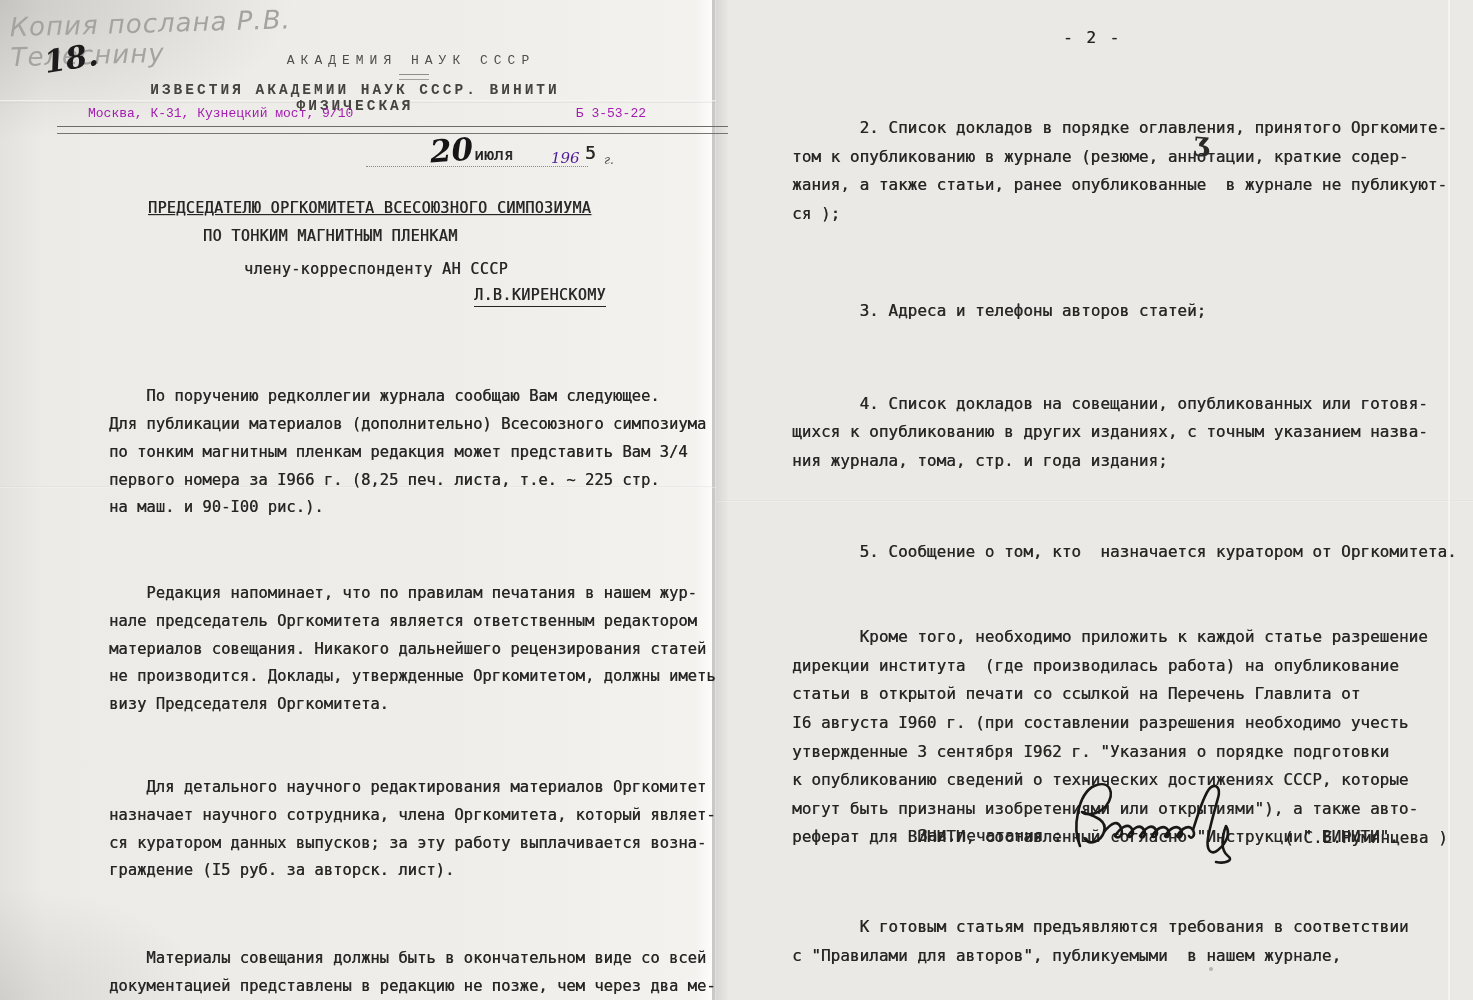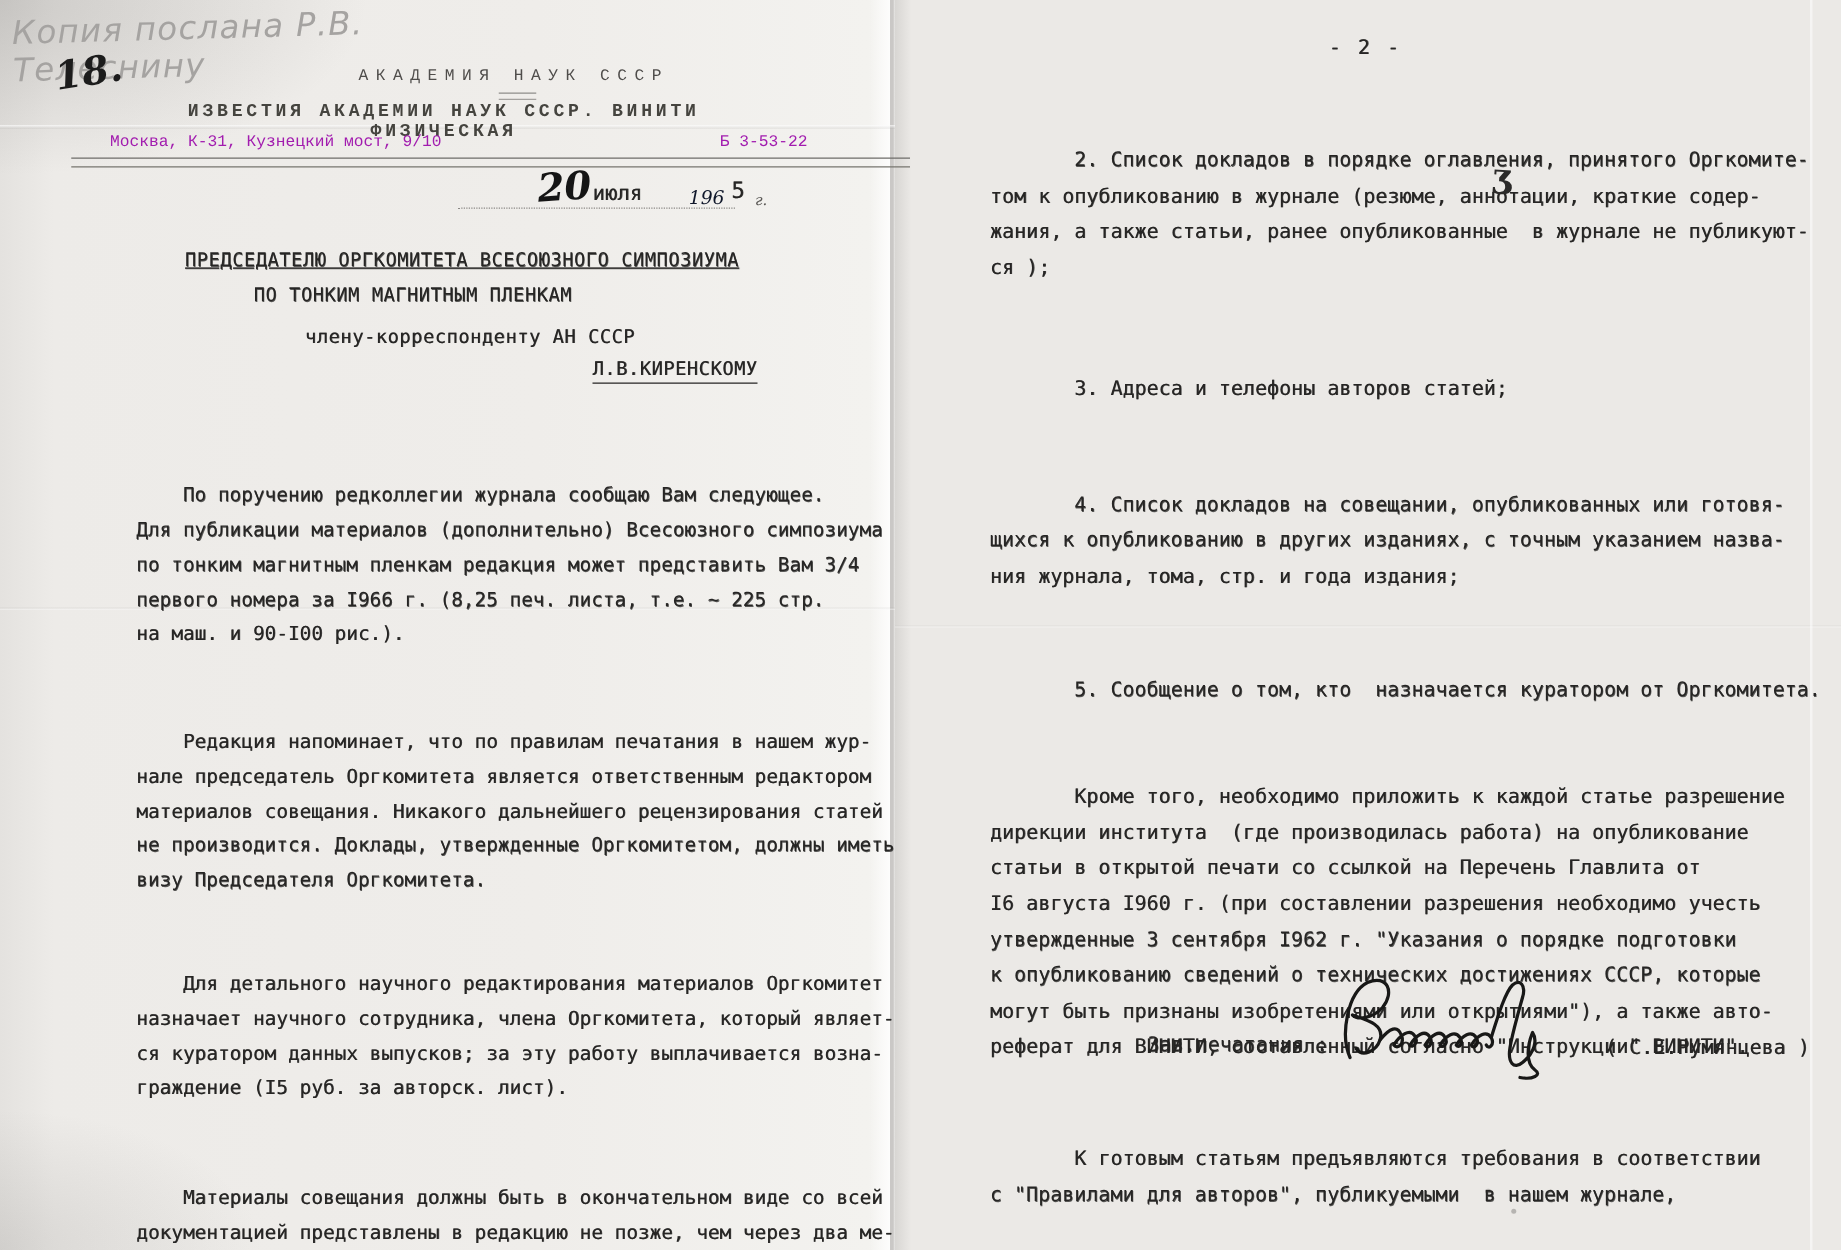--- a/index.html
+++ b/index.html
@@ -58,21 +58,21 @@
   #lh-address-row{position:absolute;left:88px;top:106px;width:558px;display:flex;justify-content:space-between;
     font-size:13px;color:#a21caf;}
   #lh-rule{position:absolute;left:57px;top:126px;width:671px;height:6px;
     border-top:1.6px solid #6e6c69;border-bottom:1.6px solid #77756f;}
 
   
   #date-underline{position:absolute;left:366px;top:166px;width:222px;border-bottom:1.4px dotted #8a8885;}
   #date-day{position:absolute;left:430px;top:132px;font-family:"DejaVu Serif",serif;
     font-style:italic;font-weight:700;font-size:31px;color:#151515;transform:rotate(-4deg);}
   #date-month{position:absolute;left:474px;top:145px;font-size:16.5px;}
-  #date-196{position:absolute;left:551px;top:149px;font-family:"DejaVu Serif",serif;font-style:italic;font-size:15px;color:#0f172a;}
+  #date-196{position:absolute;left:551px;top:149px;font-family:"DejaVu Serif",serif;font-style:italic;font-size:15px;color:#4c1d95;}
   #date-digit{position:absolute;left:585px;top:142px;font-size:18px;}
   #date-g{position:absolute;left:604px;top:153px;font-family:"DejaVu Serif",serif;font-style:italic;font-size:12px;color:#5a5855;}
 
   
   .addr{position:absolute;font-size:15px;letter-spacing:.4px;}
   #addr-1{left:148px;top:199px;text-decoration:underline;}
   #addr-2{left:203px;top:227px;}
   #addr-3{left:244px;top:260px;}
   #addr-name{left:474px;top:286px;border-bottom:1.6px solid #262524;padding-bottom:2px;}
 

